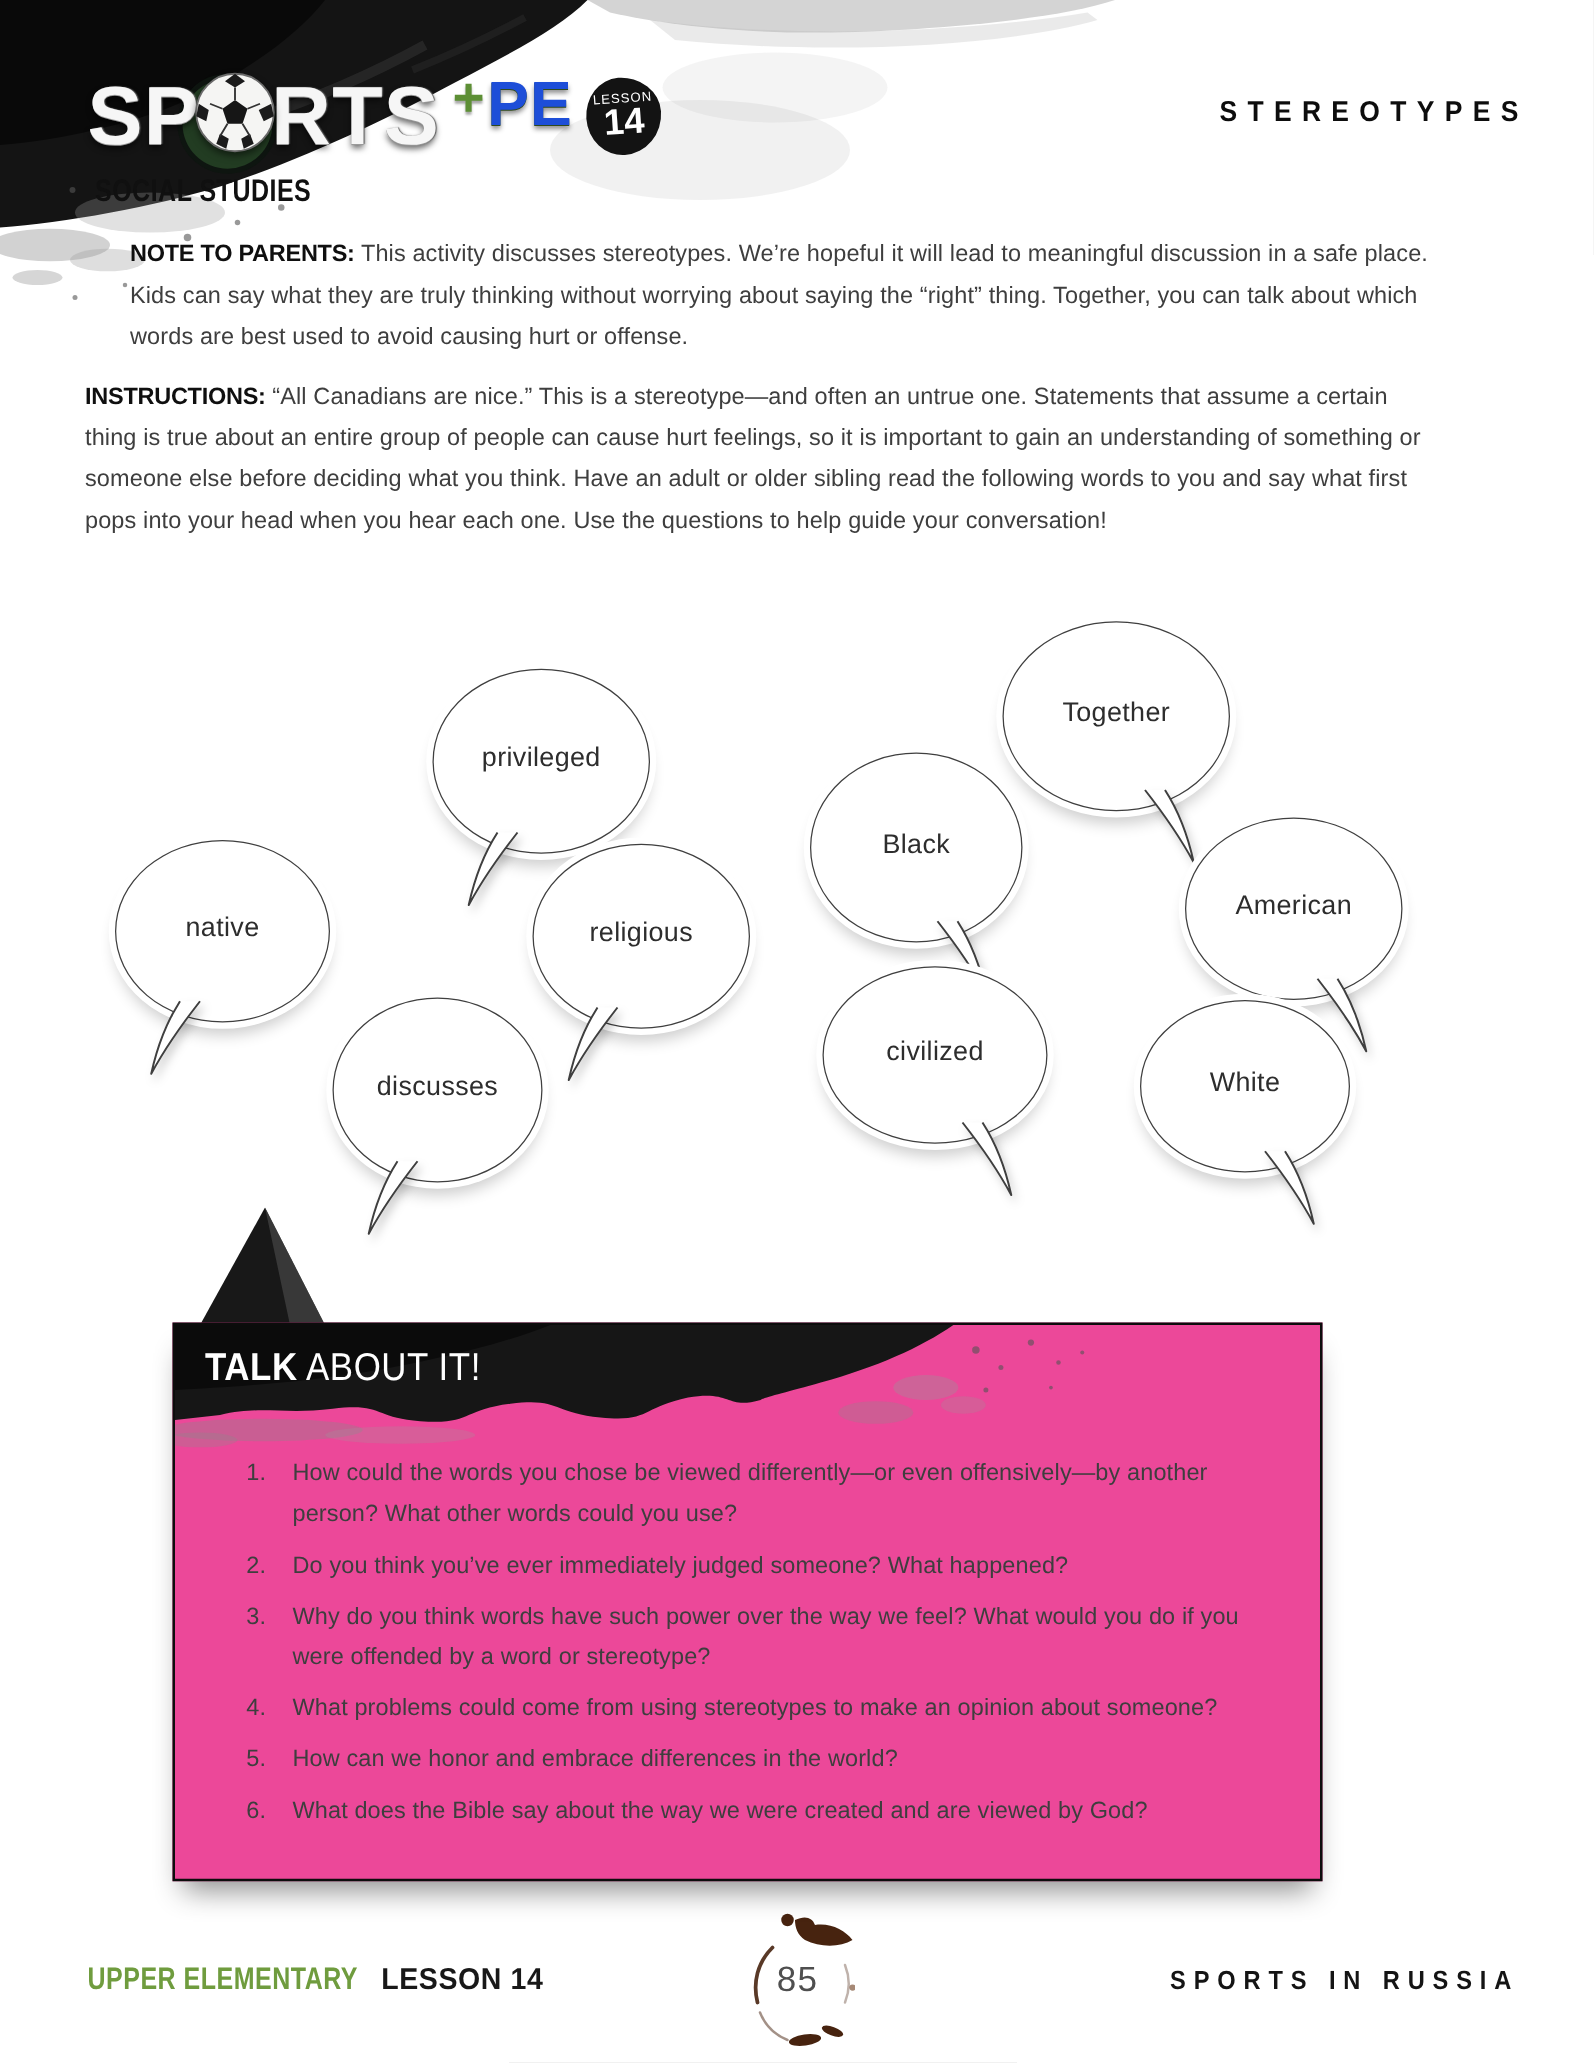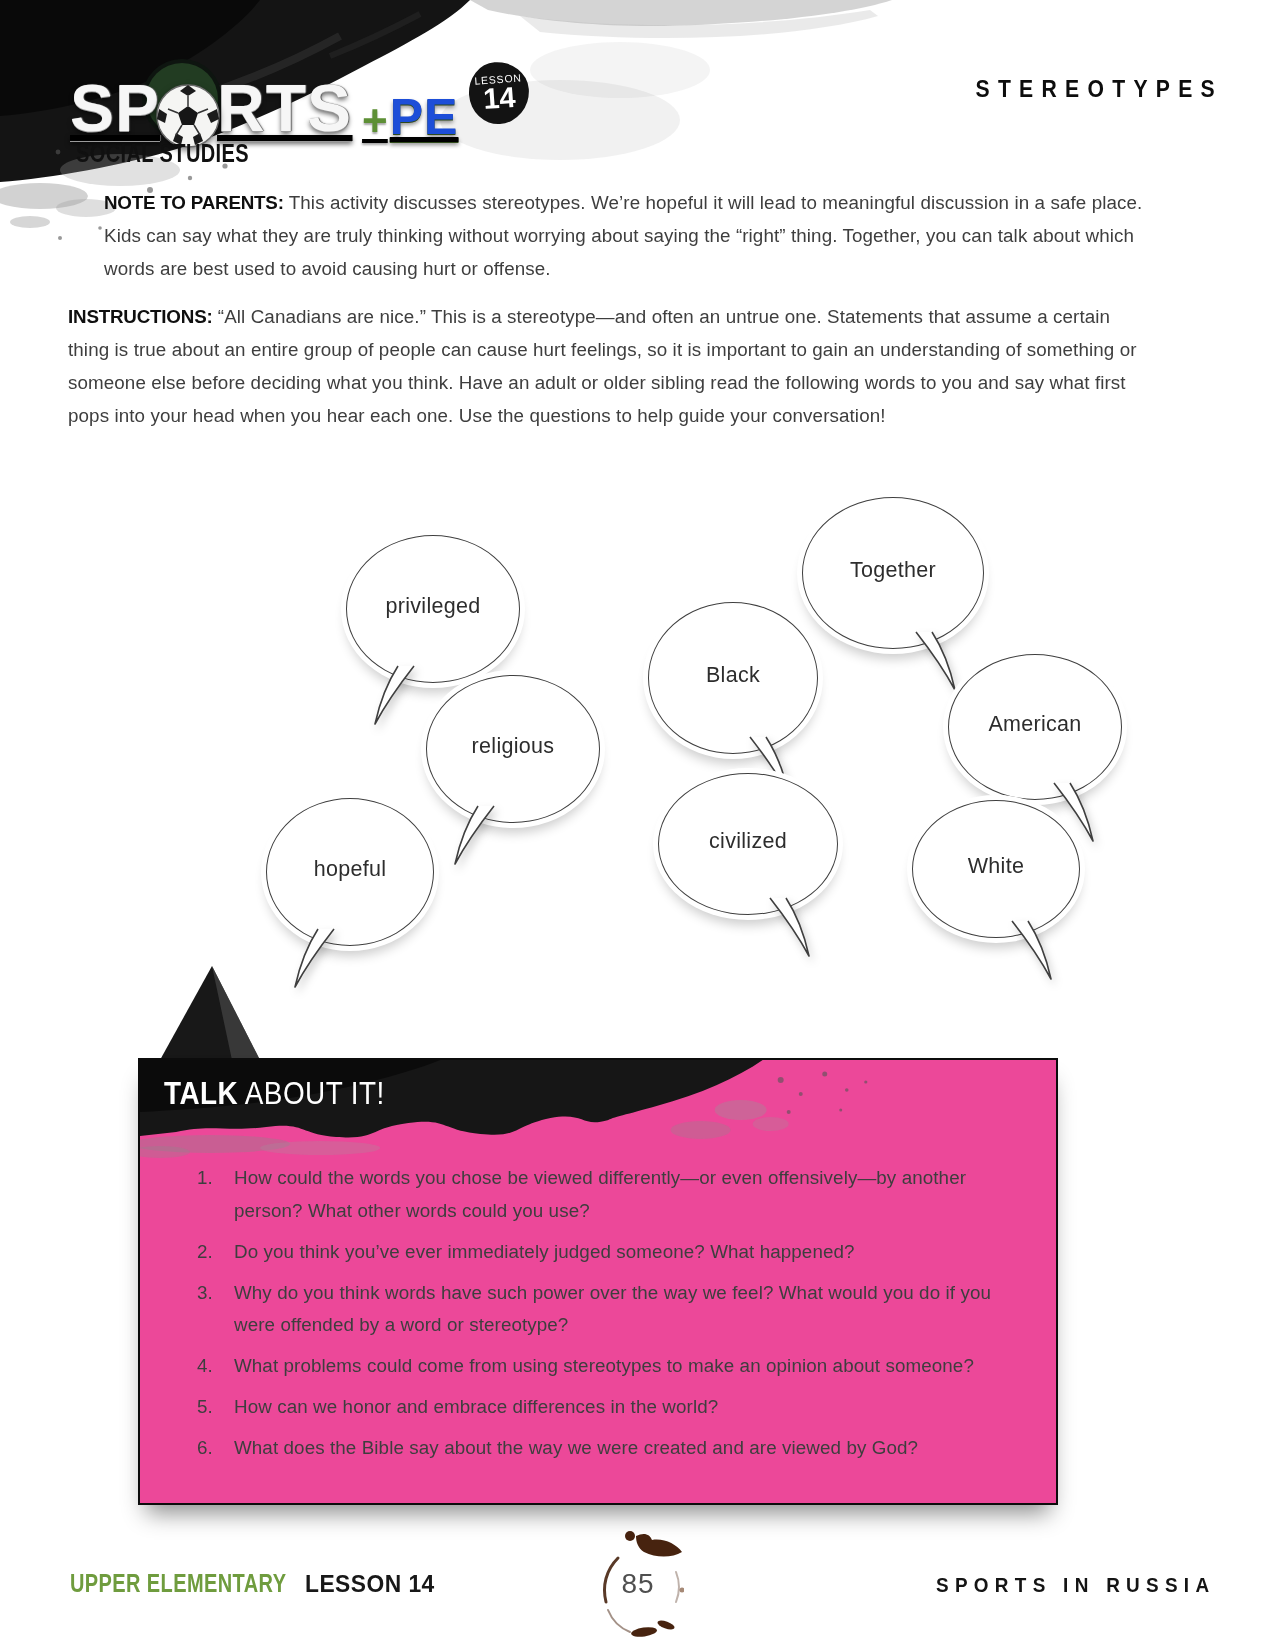--- a/index.html
+++ b/index.html
@@ -1,21 +1,21 @@
 <!DOCTYPE html>
 <html><head>
 <meta charset="utf-8">
 <style>
   html,body{margin:0;padding:0;background:#e8e8e8;}
   .page{position:relative;width:1275px;height:1650px;background:#ffffff;overflow:hidden;
         font-family:"Liberation Sans","DejaVu Sans",sans-serif;}
 
   
   .splatter{position:absolute;left:0;top:0;}
-  .logo{position:absolute;left:70px;top:54px;height:92px;display:flex;align-items:flex-end;z-index:3;text-decoration:underline;}
+  .logo{position:absolute;left:70px;top:54px;height:92px;display:flex;align-items:flex-start;z-index:3;}
   .logo .wt{font-size:66px;font-weight:700;letter-spacing:1px;color:#f6f6f6;
             text-shadow:0 1px 0 #9a9a9a,0 3px 5px rgba(0,0,0,.6),1px 0 1px #777;}
   .ball{margin:0 -4px 0 -5px;position:relative;top:3px;filter:drop-shadow(0 3px 3px rgba(0,0,0,.5));}
   .logo .plus{font-size:44px;font-weight:700;color:#5d8f35;margin:0 2px 0 10px;
               text-shadow:0 2px 2px rgba(0,0,0,.35);}
   .logo .pe{font-size:50px;font-weight:700;letter-spacing:1px;color:#1d4ed8;
             text-shadow:0 1px 0 #2f4a1a,0 3px 4px rgba(0,0,0,.45);}
   .badge{position:absolute;left:469px;top:62px;width:60px;height:62px;background:#131313;
          border-radius:46% 54% 52% 48% / 50% 47% 53% 50%;transform:rotate(-4deg);
          display:flex;flex-direction:column;align-items:center;justify-content:center;z-index:4;}
@@ -143,20 +143,26 @@
         <path d="M9,1 C20,15 34,33 48,59 C43,36 34,15 25,1" fill="#fff" stroke="#3f3f3f" stroke-width="1.6" stroke-linejoin="round"></path>
       </svg>
     <span class="bl">Together</span>
   </div>
   <div class="bubble b4 t-right">
     <svg class="tail" width="54" height="62" viewBox="0 0 54 62">
         <path d="M9,1 C20,15 34,33 48,59 C43,36 34,15 25,1" fill="#fff" stroke="#3f3f3f" stroke-width="1.6" stroke-linejoin="round"></path>
       </svg>
     <span class="bl">Black</span>
   </div>
+  <div class="bubble b5 t-left">
+    <svg class="tail" width="54" height="62" viewBox="0 0 54 62">
+        <path d="M45,1 C34,15 20,33 6,59 C11,36 20,15 29,1" fill="#fff" stroke="#3f3f3f" stroke-width="1.6" stroke-linejoin="round"></path>
+      </svg>
+    <span class="bl">native</span>
+  </div>
   <div class="bubble b6 t-left">
     <svg class="tail" width="54" height="62" viewBox="0 0 54 62">
         <path d="M45,1 C34,15 20,33 6,59 C11,36 20,15 29,1" fill="#fff" stroke="#3f3f3f" stroke-width="1.6" stroke-linejoin="round"></path>
       </svg>
     <span class="bl">religious</span>
   </div>
   <div class="bubble b7 t-right">
     <svg class="tail" width="54" height="62" viewBox="0 0 54 62">
         <path d="M9,1 C20,15 34,33 48,59 C43,36 34,15 25,1" fill="#fff" stroke="#3f3f3f" stroke-width="1.6" stroke-linejoin="round"></path>
       </svg>
@@ -165,21 +171,21 @@
   <div class="bubble b8 t-right">
     <svg class="tail" width="54" height="62" viewBox="0 0 54 62">
         <path d="M9,1 C20,15 34,33 48,59 C43,36 34,15 25,1" fill="#fff" stroke="#3f3f3f" stroke-width="1.6" stroke-linejoin="round"></path>
       </svg>
     <span class="bl">civilized</span>
   </div>
   <div class="bubble b9 t-left">
     <svg class="tail" width="54" height="62" viewBox="0 0 54 62">
         <path d="M45,1 C34,15 20,33 6,59 C11,36 20,15 29,1" fill="#fff" stroke="#3f3f3f" stroke-width="1.6" stroke-linejoin="round"></path>
       </svg>
-    <span class="bl">hopeful</span>
+    <span class="bl">discusses</span>
   </div>
   <div class="bubble b10 t-right">
     <svg class="tail" width="54" height="62" viewBox="0 0 54 62">
         <path d="M9,1 C20,15 34,33 48,59 C43,36 34,15 25,1" fill="#fff" stroke="#3f3f3f" stroke-width="1.6" stroke-linejoin="round"></path>
       </svg>
     <span class="bl">White</span>
   </div>
 
   <svg class="mountain" width="100" height="94" viewBox="0 0 100 94">
     <polygon points="52,0 0,94 100,94" fill="#181818"></polygon>

